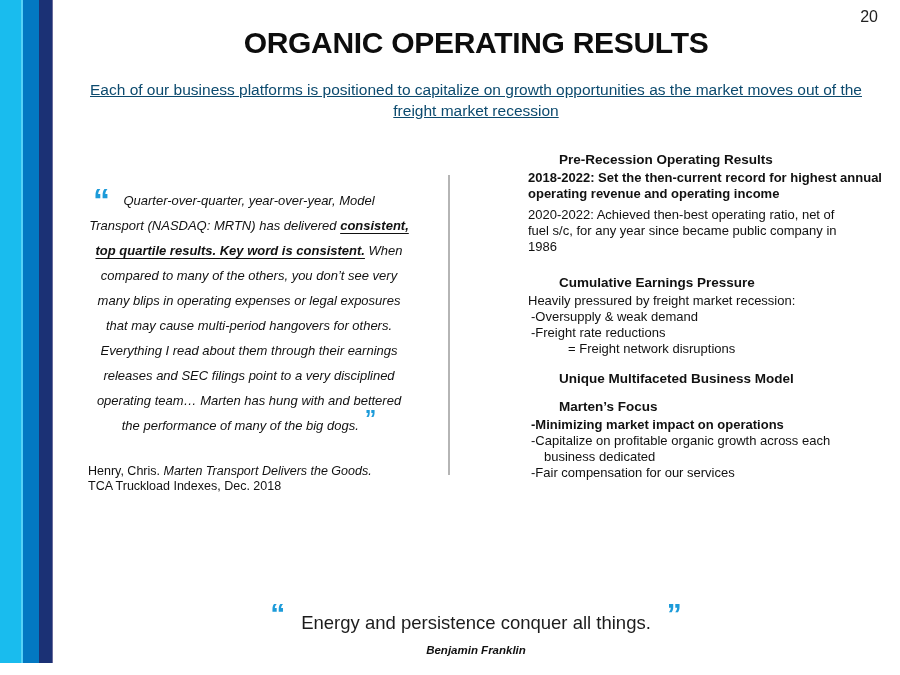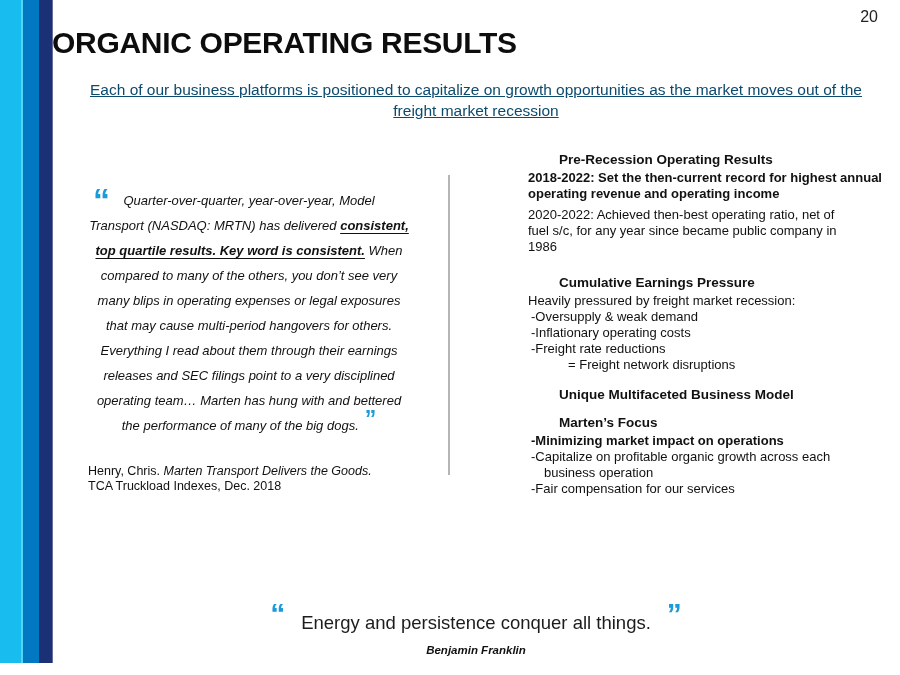--- a/index.html
+++ b/index.html
@@ -10,21 +10,21 @@
   
   .stripe{position:absolute;top:0;height:663px;}
   .stripe-cyan {left:0;  width:21px;background:var(--stripe_cyan,#19BCEE);}
   .stripe-light{left:21px;width:2px; background:#55D2F6;}
   .stripe-blue {left:23px;width:16px;background:var(--stripe_blue,#0378C2);}
   .stripe-navy {left:39px;width:13px;background:var(--stripe_navy,#1B3175);border-right:1px solid #6A6D9C;}
 
   .page-number{position:absolute;top:8px;right:22px;font-size:16px;color:#222;}
 
   .title{
-    position:absolute;top:26px;left:52px;right:0;margin:0;text-align:left;
+    position:absolute;top:26px;left:52px;right:0;margin:0;text-align:center;
     font-size:30px;font-weight:bold;color:#0d0d0d;letter-spacing:-0.3px;
   }
   .subtitle{
     position:absolute;top:79px;left:52px;right:0;text-align:center;
     font-size:15.5px;line-height:21px;color:#0c4a6e;text-decoration:underline;
   }
 
   
   .quote-block{
     position:absolute;left:88px;top:188px;width:322px;text-align:center;
@@ -130,40 +130,37 @@
       </div>
       <div class="rc-section">
         <div class="rc-heading">Cumulative Earnings Pressure</div>
         <div class="rc-item">
           <div class="rc-line ind1">Heavily pressured by freight market recession:</div>
         </div>
         <div class="rc-item">
           <div class="rc-line ind2">-Oversupply &amp; weak demand</div>
         </div>
         <div class="rc-item">
-          <div class="rc-line ind2">-Inflationary operating costs</div>
-        </div>
-        <div class="rc-item">
           <div class="rc-line ind2">-Freight rate reductions</div>
         </div>
         <div class="rc-item">
           <div class="rc-line ind3">= Freight network disruptions</div>
         </div>
       </div>
       <div class="rc-section">
         <div class="rc-heading">Unique Multifaceted Business Model</div>
       </div>
       <div class="rc-section">
         <div class="rc-heading">Marten’s Focus</div>
         <div class="rc-item rc-bold">
           <div class="rc-line ind2">-Minimizing market impact on operations</div>
         </div>
         <div class="rc-item">
           <div class="rc-line ind2">-Capitalize on profitable organic growth across each</div>
-          <div class="rc-line ind4">business operation</div>
+          <div class="rc-line ind4">business dedicated</div>
         </div>
         <div class="rc-item">
           <div class="rc-line ind2">-Fair compensation for our services</div>
         </div>
       </div>
     </div>
 
   <div class="bottom-quote">
     <span class="bq-mark">“</span>
     <span class="bq-text">Energy and persistence conquer all things.</span>

